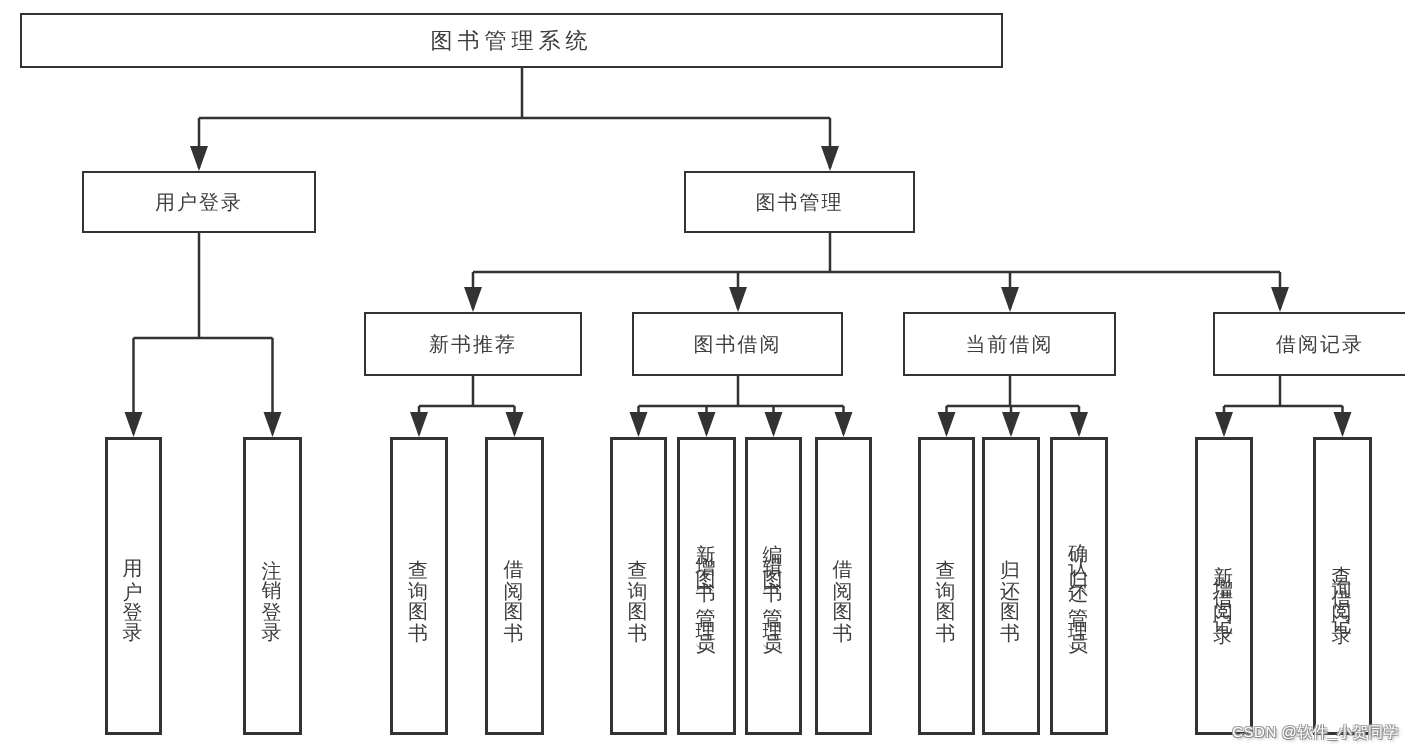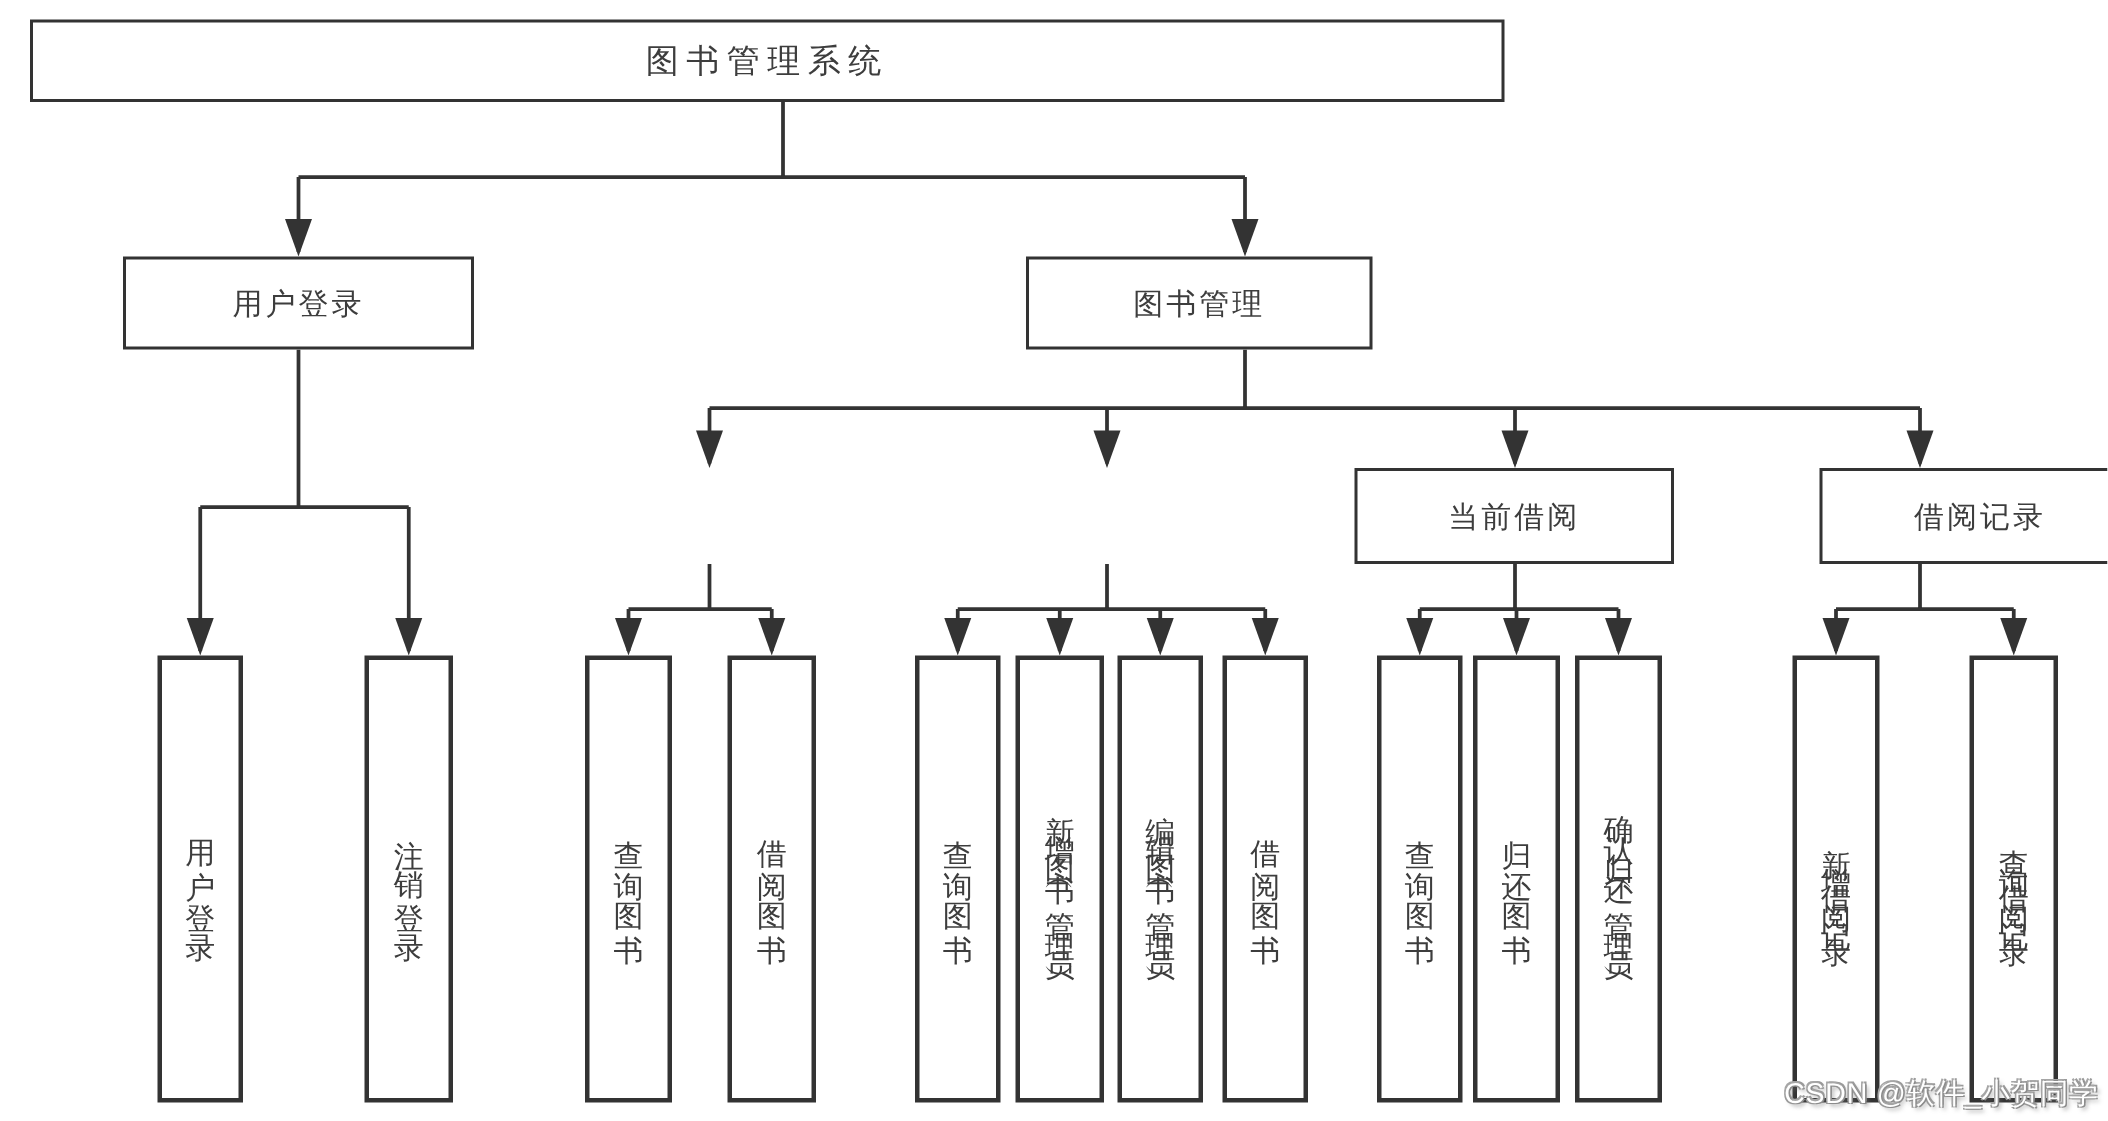--- a/index.html
+++ b/index.html
@@ -29,21 +29,21 @@
     writing-mode:vertical-rl;
     text-orientation:mixed;
     font-size:20px;
     letter-spacing:0;
   }
   .leaf .v-label{display:inline-block;}
   #watermark{
     position:absolute;
     right:6px;bottom:5px;
     z-index:5;
-    font-size:19px;
+    font-size:15px;
     letter-spacing:0.5px;
     color:#ffffff;
     text-shadow:
       1px 1px 0 #8c8c8c,
       -1px -1px 0 #a6a6a6,
       1px -1px 0 #9a9a9a,
       -1px 1px 0 #9a9a9a,
       2px 2px 3px rgba(110,110,110,0.65);
     white-space:nowrap;
   }
@@ -97,20 +97,26 @@
     <span>图书管理系统</span>
   </div>
 
   <div class="node" style="left:82px;top:171px;width:234px;height:62px;">
     <span>用户登录</span>
   </div>
   <div class="node" style="left:684px;top:171px;width:231px;height:62px;">
     <span>图书管理</span>
   </div>
 
+  <div class="node" style="left:364px;top:312px;width:218px;height:64px;">
+    <span>新书推荐</span>
+  </div>
+  <div class="node" style="left:632px;top:312px;width:211px;height:64px;">
+    <span>图书借阅</span>
+  </div>
   <div class="node" style="left:903px;top:312px;width:213px;height:64px;">
     <span>当前借阅</span>
   </div>
   <div class="node" style="left:1213px;top:312px;width:214px;height:64px;">
     <span>借阅记录</span>
   </div>
 
   <div class="node leaf" style="left:105px;top:437px;width:57px;height:298px;">
     <span class="v-label" style="letter-spacing: 21px;">用户登录</span>
   </div>

